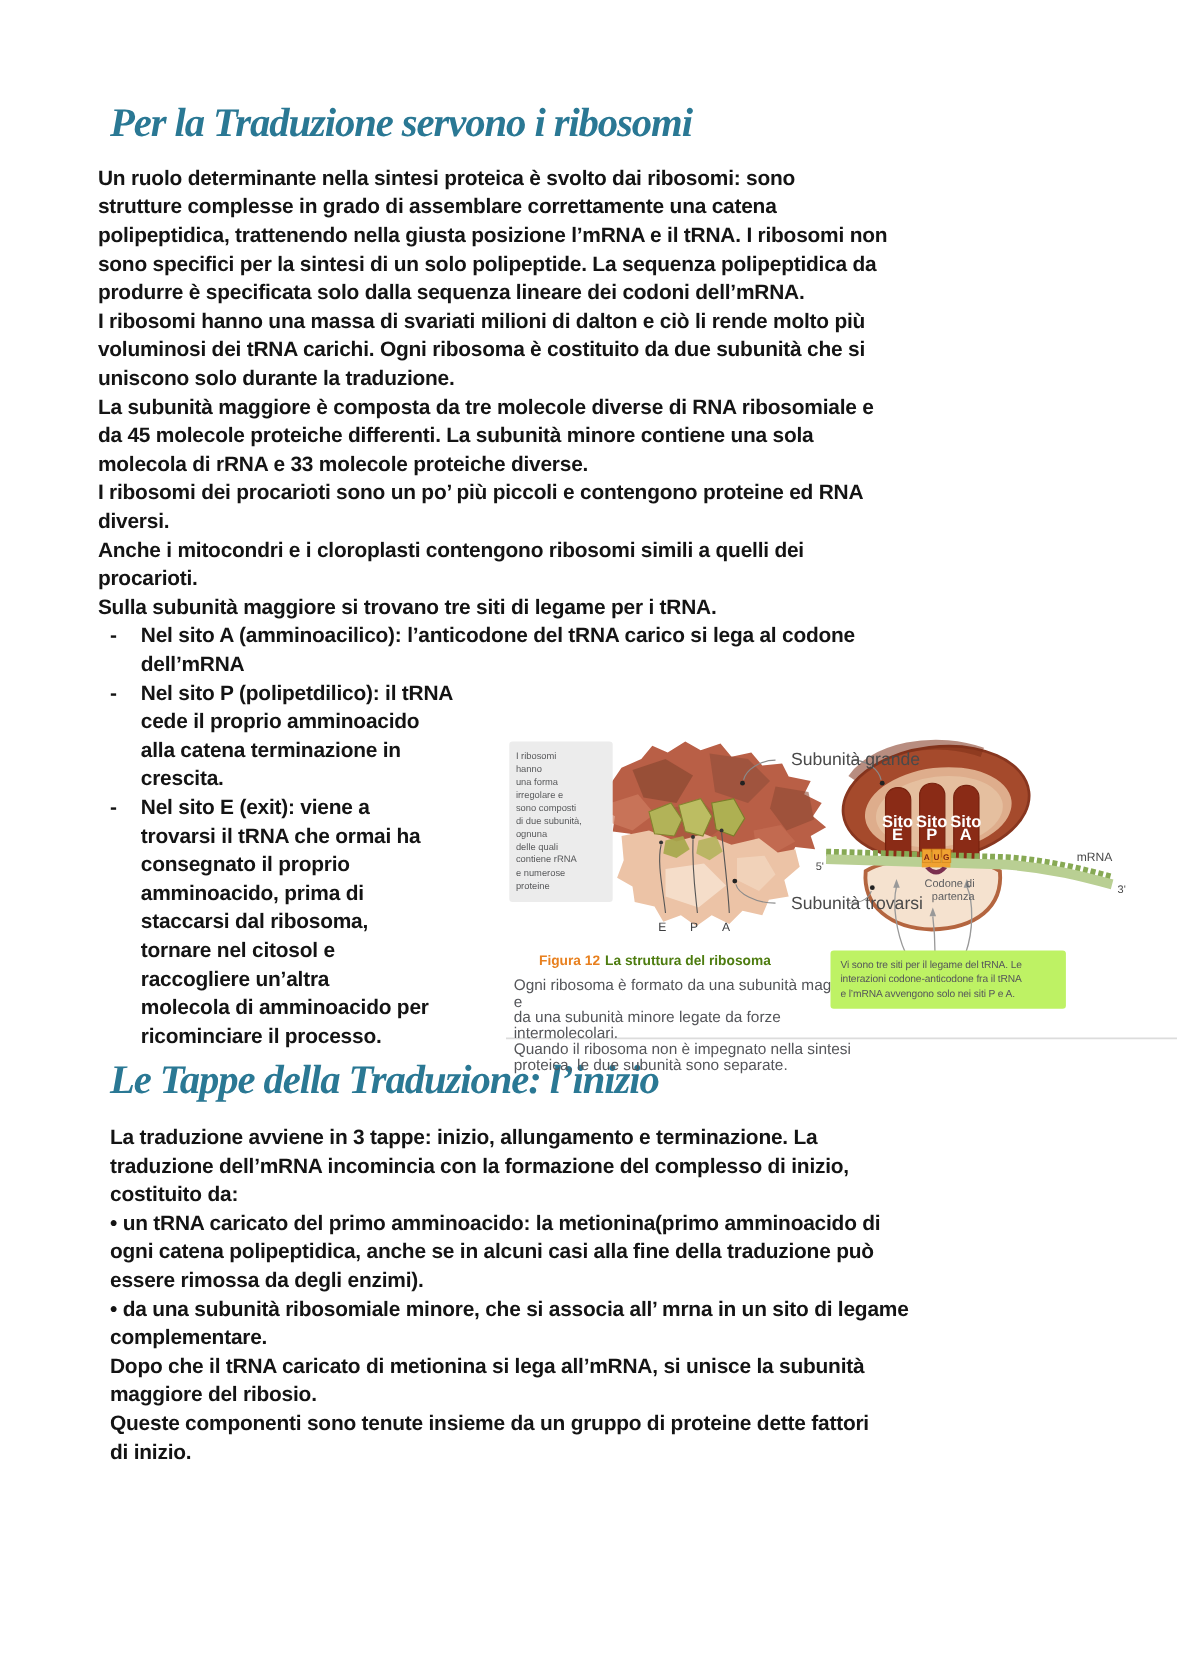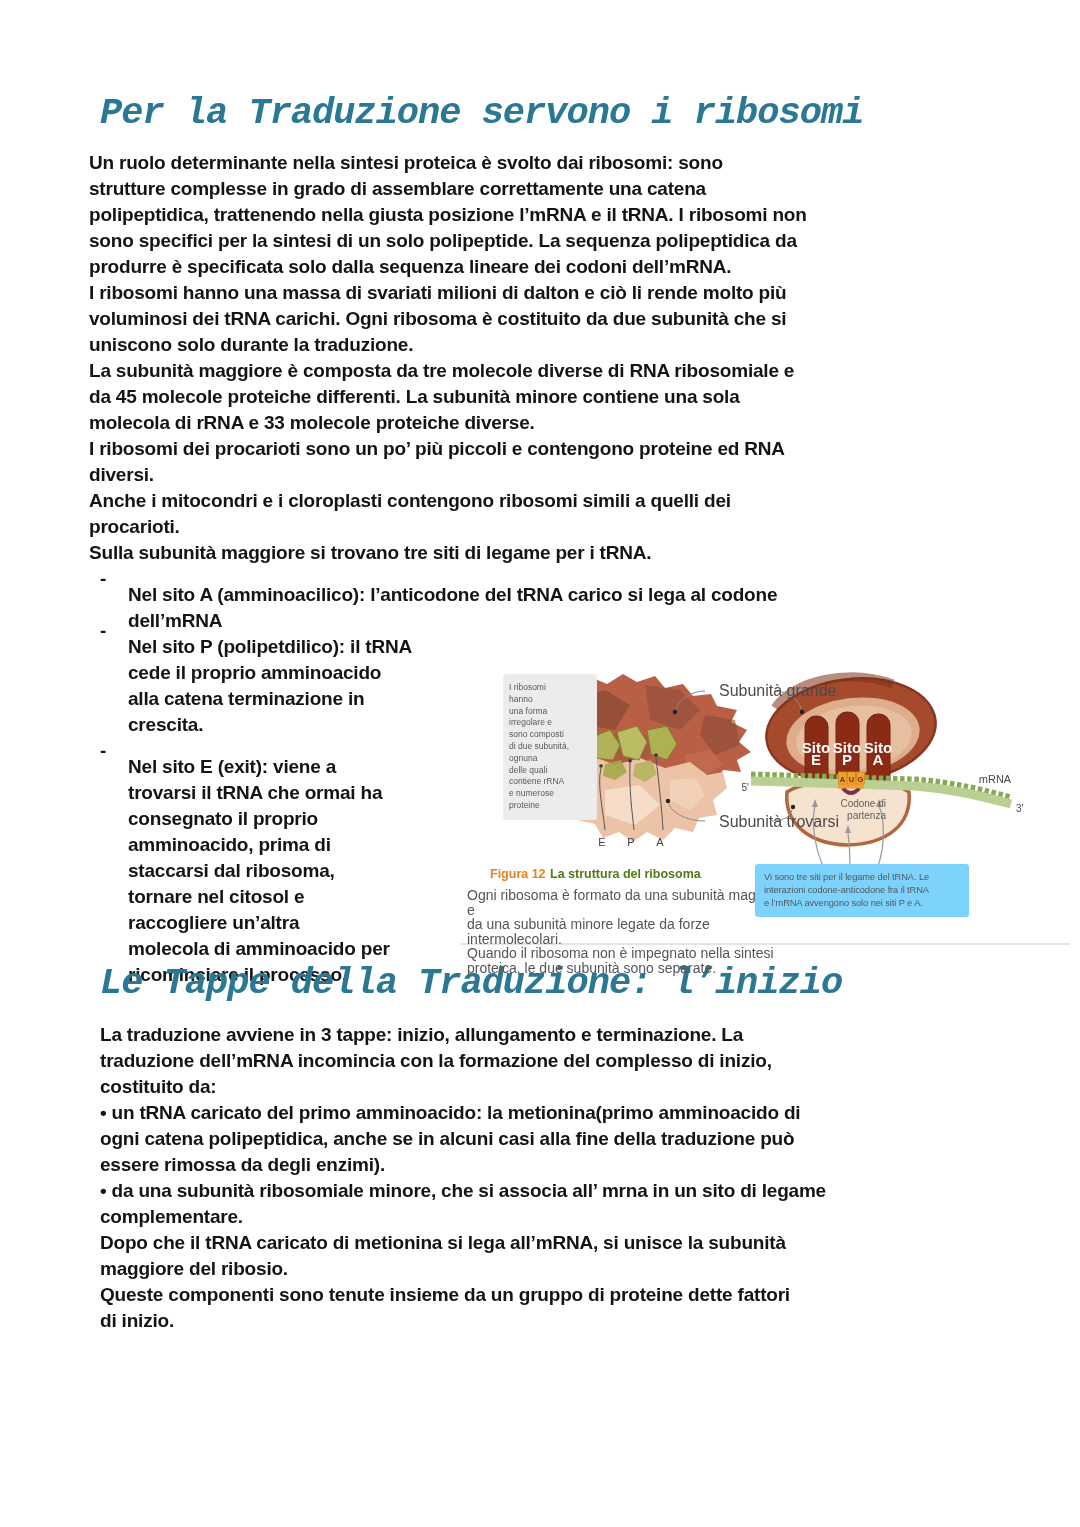--- a/index.html
+++ b/index.html
@@ -1,40 +1,40 @@
 <!DOCTYPE html>
 <html><head>
 <meta charset="utf-8">
 <style>
   html,body{margin:0;padding:0;background:#ffffff;}
   .page{position:relative;width:1080px;height:1527px;background:#ffffff;overflow:hidden;
         font-family:"Liberation Sans",sans-serif;color:#141414;}
   .abs{position:absolute;}
   .pre{white-space:pre-line;}
-  .script-title{font-family:Liberation Mono, monospace;font-style:italic;font-weight:bold;
+  .script-title{font-family:Liberation Serif, serif;font-style:italic;font-weight:bold;
         font-size:37px;letter-spacing:-1px;color:#2a7894;line-height:1.05;}
   .body-text{font-size:19px;line-height:26px;font-weight:bold;letter-spacing:-0.2px;}
   .bullet-row{display:flex;align-items:flex-start;}
   .bullet-dash{width:28px;flex:0 0 28px;font-size:19px;line-height:26px;font-weight:bold;}
-  .bullet-body{flex:1;margin-top:16px;}
+  .bullet-body{flex:1;}
   
   .figure{left:455px;top:660px;width:625px;height:300px;}
   .figure svg{position:absolute;left:0;top:0;z-index:1;}
   .fig-text{position:absolute;z-index:2;}
   .side-note{left:8px;top:14px;width:82px;background:#ececec;border-radius:3px;
-        padding:8px 6px;font-size:8.5px;line-height:11.8px;color:#58595b;margin-left:40px;}
+        padding:8px 6px;font-size:8.5px;line-height:11.8px;color:#58595b;}
   .sub-label{font-size:16px;color:#4a4a4a;margin-left:12px;}
   .sito{width:44px;text-align:center;color:#ffffff;font-size:15px;line-height:11.5px;
         font-weight:bold;}
   .codone{width:70px;text-align:right;font-size:10px;line-height:12px;color:#5d5e60;}
   .fig-caption{left:12px;top:204px;width:330px;}
   .cap-tag{color:#e8801f;font-weight:bold;font-size:12.5px;padding-left:23px;}
   .cap-title{color:#4d7c0f;font-weight:bold;font-size:12.5px;}
   .cap-body{margin-top:6px;font-size:14px;line-height:14.6px;color:#55565a;}
-  .note-box{left:300px;top:204px;width:196px;background:#7dd3fc;border-radius:3px;
+  .note-box{left:300px;top:204px;width:196px;background:#bef264;border-radius:3px;
         padding:7px 9px;font-size:9.3px;line-height:13px;color:#55565a;letter-spacing:-0.1px;}
 </style>
 </head>
 <body>
 
 <div class="page">
 
   <h1 class="abs script-title" style="left:100px;top:94px;margin:0;">Per la Traduzione servono i ribosomi</h1>
 
   <div class="abs body-text pre" style="left:89px;top:150px;width:915px;">Un ruolo determinante nella sintesi proteica è svolto dai ribosomi: sono

